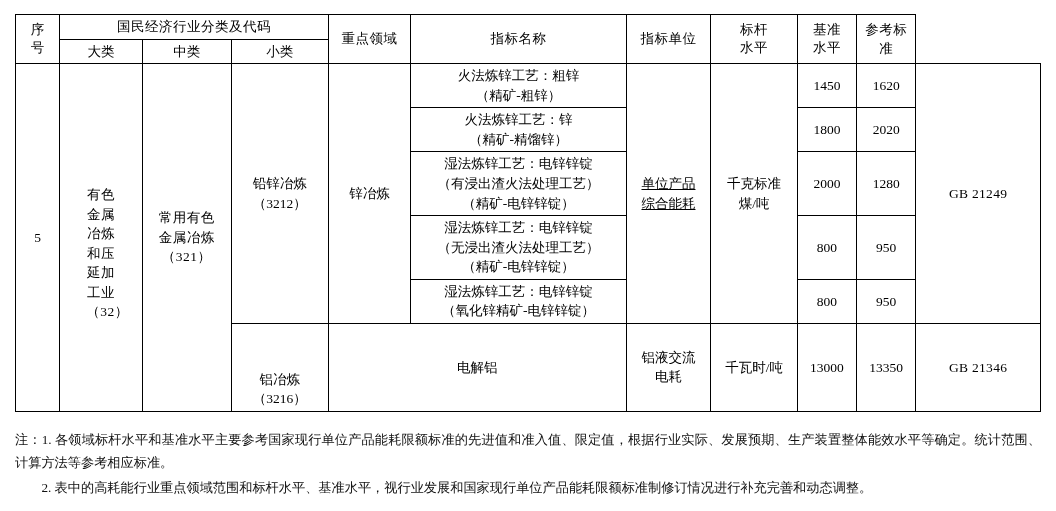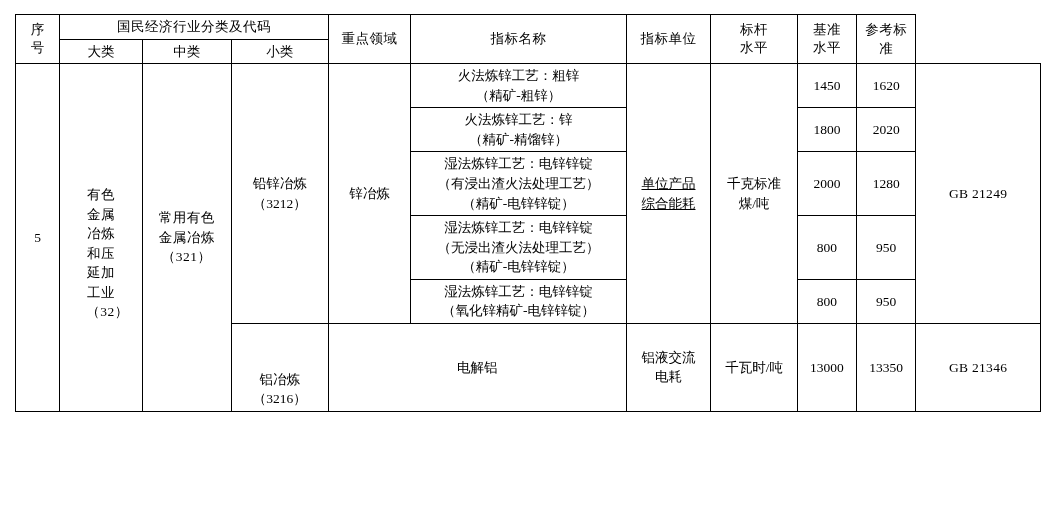--- a/index.html
+++ b/index.html
@@ -191,14 +191,18 @@
           <span style="display:inline-block;width:4.3em;">铝液交流电耗</span>
         </td>
         <td class="cell-multiline">千瓦时/吨</td>
         <td class="num">13000</td>
         <td class="num">13350</td>
         <td class="std">GB 21346</td>
       </tr>
     </tbody>
   </table>
 
+  <div class="notes">
+    <p>注：1. 各领域标杆水平和基准水平主要参考国家现行单位产品能耗限额标准的先进值和准入值、限定值，根据行业实际、发展预期、生产装置整体能效水平等确定。统计范围、计算方法等参考相应标准。</p>
+    <p class="note-indent">2. 表中的高耗能行业重点领域范围和标杆水平、基准水平，视行业发展和国家现行单位产品能耗限额标准制修订情况进行补充完善和动态调整。</p>
+  </div>
 
 </div>
 
 </body></html>

